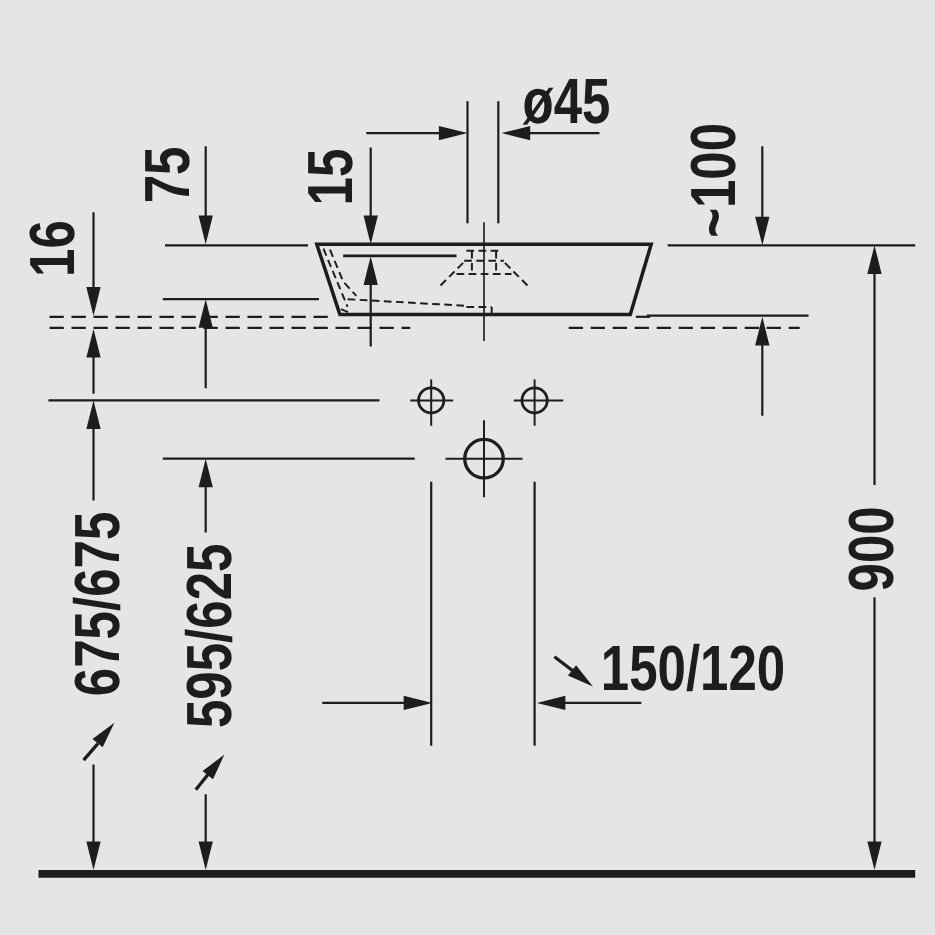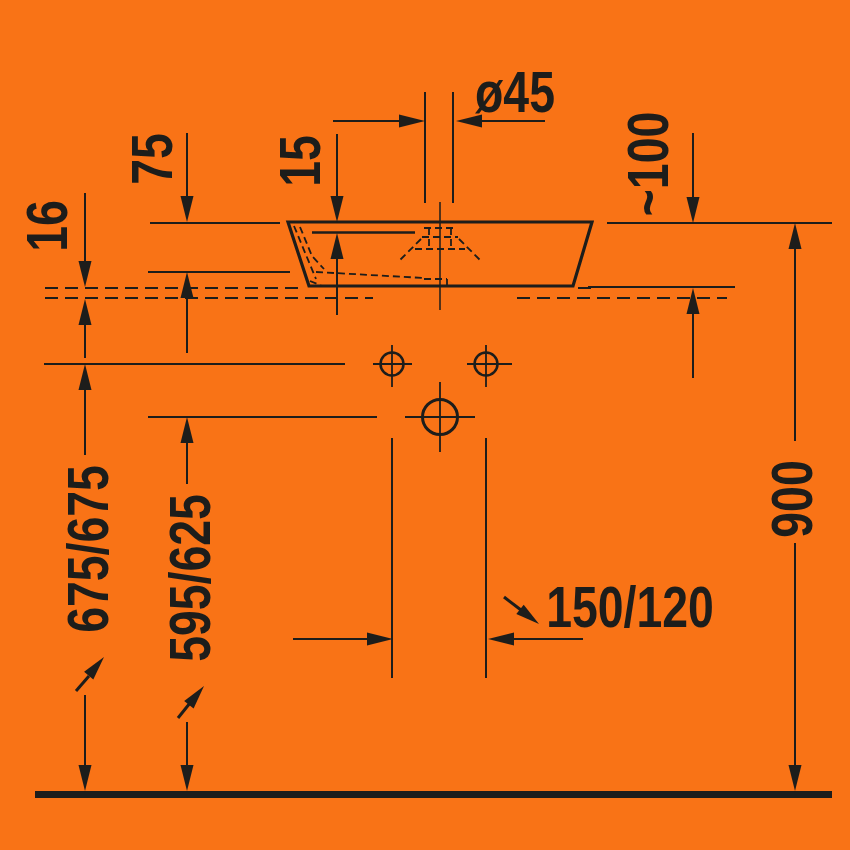--- a/index.html
+++ b/index.html
@@ -1,16 +1,16 @@
 <!DOCTYPE html>
 <html><head>
 <meta charset="utf-8">
 <style>
   html,body{margin:0;padding:0;background:#fff;}
-  .stage{position:relative;width:850px;height:850px;background:#f97316;overflow:hidden;text-align:right;}
+  .stage{position:relative;width:850px;height:850px;background:#e5e5e5;overflow:hidden;text-align:right;}
   svg{display:block;}
   .lbl{
     font-family:"Liberation Sans", sans-serif;
     font-weight:bold;
     font-size:58px;
     fill:#1d1d1b;
     text-anchor:middle;
   }
   .stroke{stroke:#1d1d1b;fill:none;}
   .head{fill:#1d1d1b;stroke:none;}

